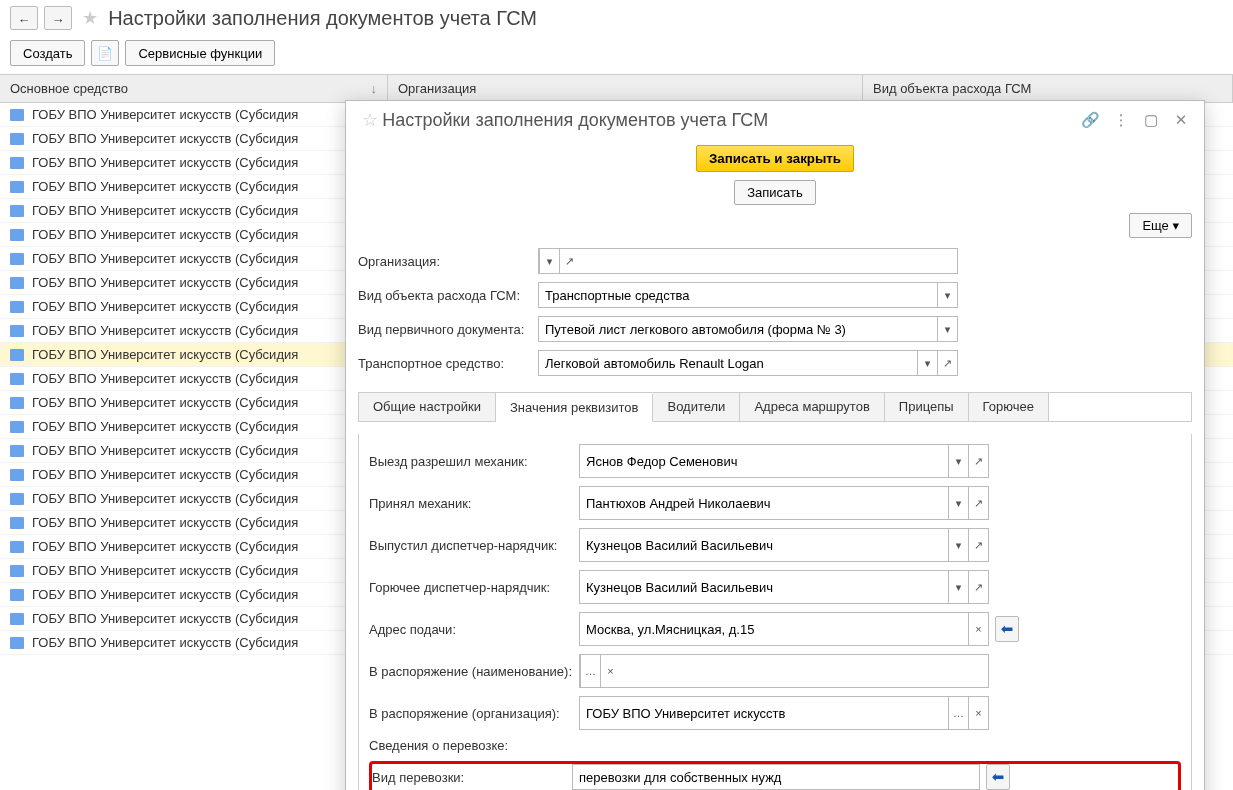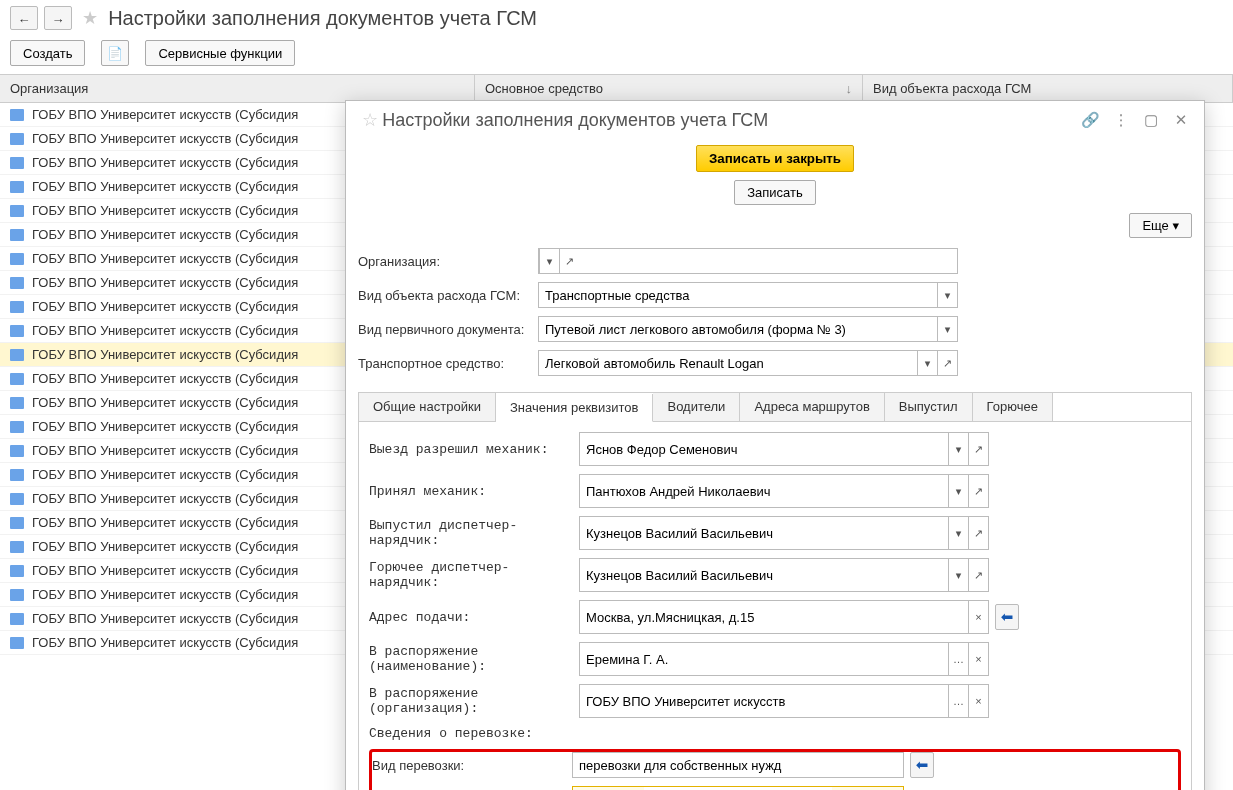--- a/index.html
+++ b/index.html
@@ -18,21 +18,21 @@
   }
   .nav-btn {
     width: 28px; height: 24px;
     border: 1px solid #bbb; background: #f5f5f5;
     display: inline-flex; align-items: center; justify-content: center;
     cursor: pointer; border-radius: 2px;
   }
   .star-icon { color: #ccc; font-size: 18px; margin: 0 4px; }
   .page-title { font-size: 20px; color: #444; }
   .toolbar {
-    display: flex; gap: 16px;
+    display: flex; gap: 6px;
     padding: 4px 10px 8px 10px;
   }
   .btn {
     border: 1px solid #aaa; background: #f8f8f8;
     padding: 4px 12px; font-size: 13px; cursor: pointer;
     border-radius: 2px;
   }
   .btn-icon {
     width: 28px; height: 26px; padding: 0;
     display: inline-flex; align-items: center; justify-content: center;
@@ -101,33 +101,33 @@
   }
   .combo .cb {
     width:20px; height:100%;
     border-left:1px solid #bbb;
     display:flex; align-items:center; justify-content:center;
     font-size:11px; color:#555; cursor:pointer;
   }
 
   .tabs {
     display:flex; border:1px solid #ccc;
-    margin:4px 12px 0 12px;
+    margin:4px 12px 12px 12px;
   }
   .tab {
     padding:6px 14px; border-right:1px solid #ccc;
     background:#f3f3f3; cursor:pointer; font-size:13px;
   }
   .tab.active { background:#ffffff; border-bottom:1px solid #fff; position:relative; top:1px;}
   .tabpage {
     border:1px solid #ccc; border-top:none;
     margin:0 12px 12px 12px; padding:10px 10px 14px 10px;
   }
   .tp-row { display:flex; align-items:center; margin-bottom:8px; }
-  .tp-row label { width:210px;font-family:Liberation Mono, monospace; }
+  .tp-row label { width:210px; }
   .tp-combo {
     display:flex; align-items:center;
     border:1px solid #bbb; height:34px; width:410px;
   }
   .tp-combo input { border:none; outline:none; flex:1; padding:0 6px; font-size:13px; height:100%; }
   .tp-combo .cb {
     width:20px; height:100%; border-left:1px solid #bbb;
     display:flex; align-items:center; justify-content:center; font-size:11px; color:#555; cursor:pointer;
   }
   .side-btn {
@@ -137,21 +137,21 @@
     cursor:pointer; border-radius:2px;
   }
   .hlbox {
     border:3px solid #e20000; border-radius:4px;
     margin-top:2px;
   }
   .hl-row { display:flex; align-items:center; margin-bottom:8px; }
   .hl-row label { width:200px; }
   .hl-combo {
     display:flex; align-items:center;
-    border:1px solid #bbb; height:26px; width:332px;
+    border:1px solid #bbb; height:26px; width:408px;
   }
   .hl-combo input { border:none; outline:none; flex:1; padding:0 6px; font-size:13px; height:100%; }
   .hl-combo.hl-yellow { border:1px solid #e4b200; background:#fffce6;flex-direction:column; }
   .hl-combo .cb {
     width:20px; height:100%; border-left:1px solid #bbb;
     display:flex; align-items:center; justify-content:center;
     font-size:11px; color:#555; cursor:pointer;
   }
   .arrow-blue { color:#1557b0; font-size:15px; }
   .sort-arrow { float:right; color:#888; }
@@ -168,25 +168,25 @@
 
 <div class="toolbar">
   <button class="btn">Создать</button>
   <button class="btn btn-icon">
     <span style="color:#4a8a3a;">📄</span>
   </button>
   <button class="btn">Сервисные функции</button>
 </div>
 
 <div class="grid-header">
-  <div class="col col-org">Организация</div>
   <div class="col col-asset">
     <span>Основное средство</span>
     <span class="sort-arrow">↓</span>
   </div>
+  <div class="col col-org">Организация</div>
   <div class="col col-type">Вид объекта расхода ГСМ</div>
 </div>
 
 <div class="grid-body" id="grid-body">
     <div class="row">
       <span class="row-icon"></span>
       <span>ГОБУ ВПО Университет искусств (Субсидия</span>
     </div>
     <div class="row">
       <span class="row-icon"></span>
@@ -327,21 +327,21 @@
         <div class="cb">↗</div>
       </div>
     </div>
   </div>
 
   <div class="tabs" id="tabs">
       <div class="tab">Общие настройки</div>
       <div class="tab active">Значения реквизитов</div>
       <div class="tab">Водители</div>
       <div class="tab">Адреса маршрутов</div>
-      <div class="tab">Выпустил</div>
+      <div class="tab">Прицепы</div>
       <div class="tab">Горючее</div>
     </div>
 
   <div class="tabpage">
     <div class="tp-row">
       <label>Выезд разрешил механик:</label>
       <div class="tp-combo">
         <input value="Яснов Федор Семенович" style="">
         <div class="cb">▾</div>
         <div class="cb">↗</div>
@@ -377,21 +377,20 @@
         <input value="Москва, ул.Мясницкая, д.15" style="">
         <div class="cb">×</div>
       </div>
       <div class="side-btn">
           <span class="arrow-blue">⬅</span>
         </div>
     </div>
     <div class="tp-row">
       <label>В распоряжение (наименование):</label>
       <div class="tp-combo">
-        <input value="Еремина Г. А." style="">
         <div class="cb">…</div>
         <div class="cb">×</div>
       </div>
     </div>
     <div class="tp-row">
       <label>В распоряжение (организация):</label>
       <div class="tp-combo">
         <input value="ГОБУ ВПО Университет искусств" style="">
         <div class="cb">…</div>
         <div class="cb">×</div>

